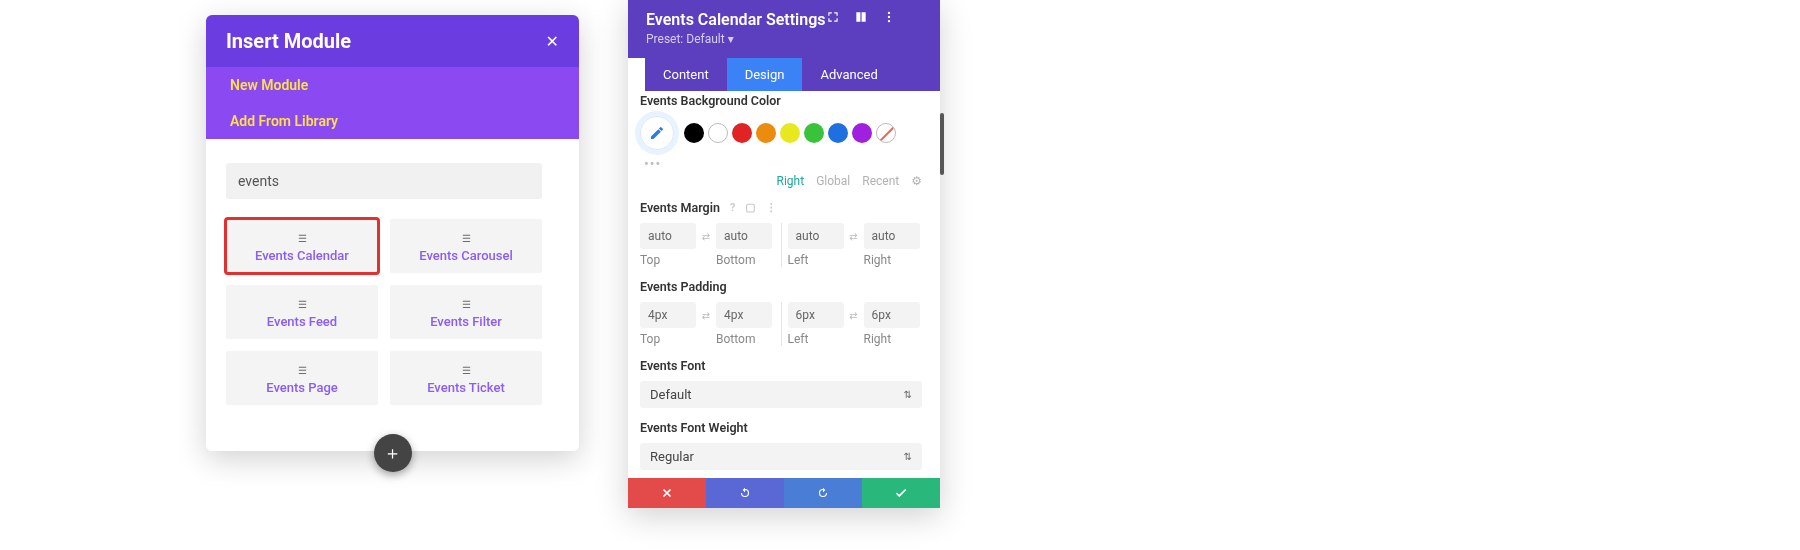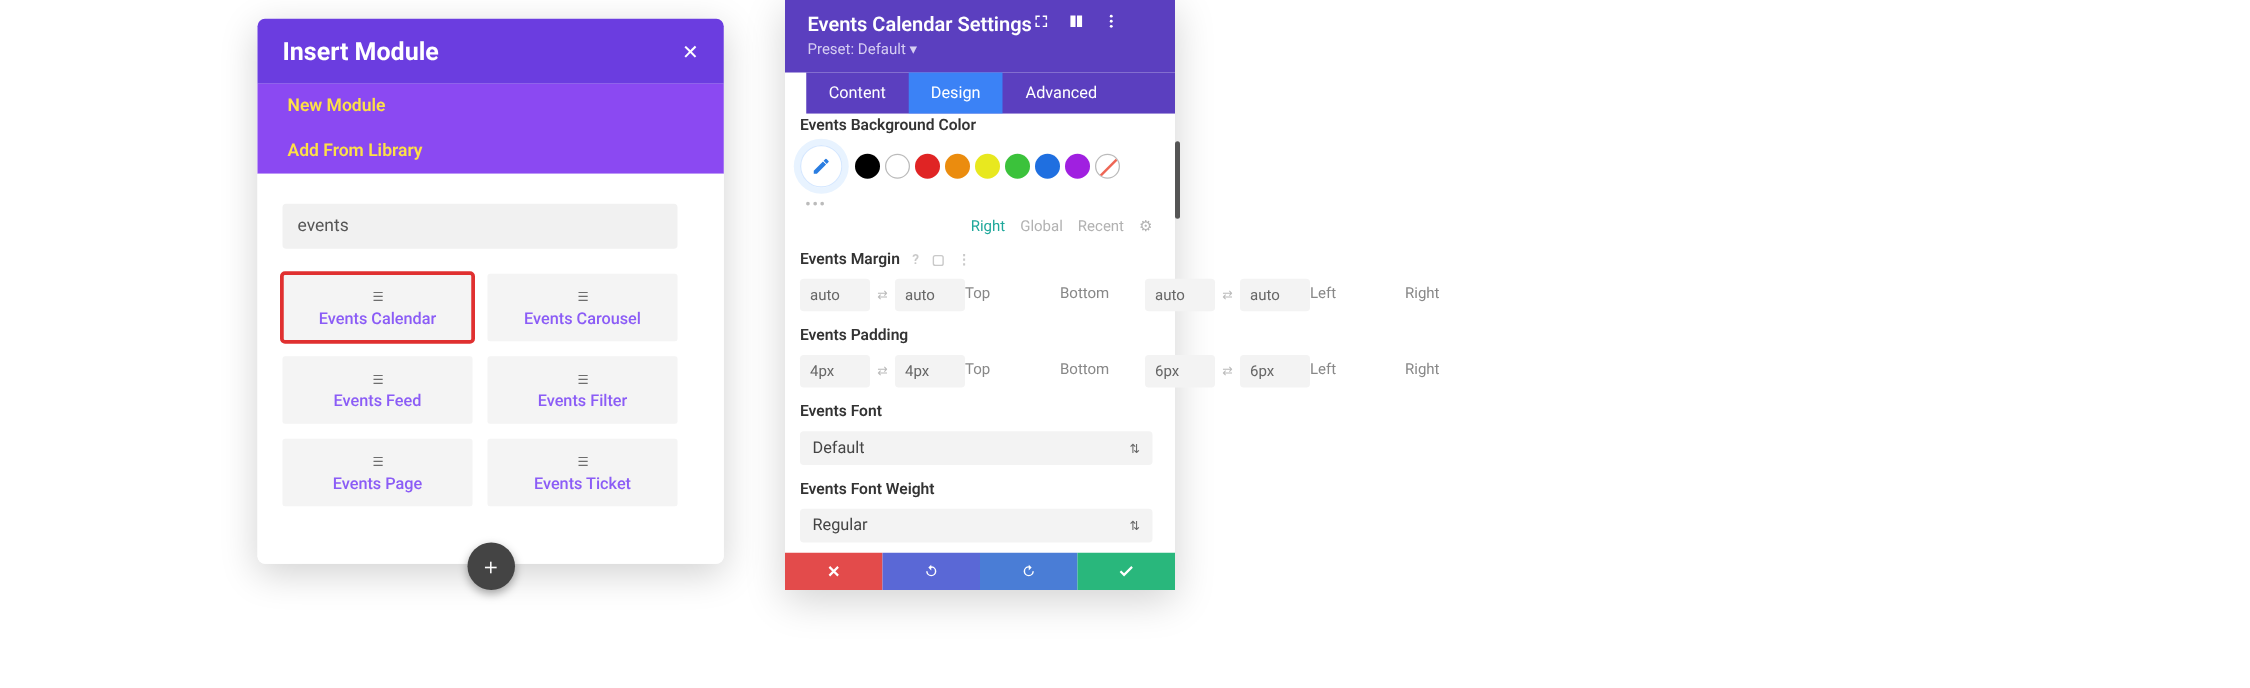--- a/index.html
+++ b/index.html
@@ -78,21 +78,21 @@
     background:#e65; transform:rotate(-45deg);
   }
   .dots { color:#bbb; letter-spacing:1px; font-size:14px; margin:6px 0 2px 4px; }
   .saved-row { display:flex; justify-content:flex-end; gap:12px; font-size:12px; color:#b2b2b2; align-items:center; }
   .saved-row .saved { color:#1fa89b; }
   .gear-mini { font-size:12px; color:#b2b2b2; cursor:pointer; }
   .scroll-hint { position:absolute; right:-4px; top:22px; width:4px; height:62px; background:#555; border-radius:4px; }
 
   
   .four-row { display:flex; gap:2px; align-items:flex-start; }
-  .sides-group { flex:1; display:flex; flex-direction:row; }
+  .sides-group { flex:1; display:flex; flex-direction:column; }
   .sides-pair { display:flex; align-items:center; gap:2px; }
   .val-input {
     width:56px; height:26px; background:#f3f3f3; border:none; padding:0 8px;
     font-size:12px; color:#666; border-radius:3px;
   }
   .link-icn { font-size:10px; color:#bbb; width:16px; text-align:center; cursor:pointer; }
   .side-labels { display:flex; gap:2px; margin-top:4px; }
   .side-label { width:56px; text-align:left; font-size:12px; color:#888; }
   .side-label.mid { width:16px; }
   .divider-vert { width:1px; background:#e5e5e5; align-self:stretch; margin:0 4px; }

